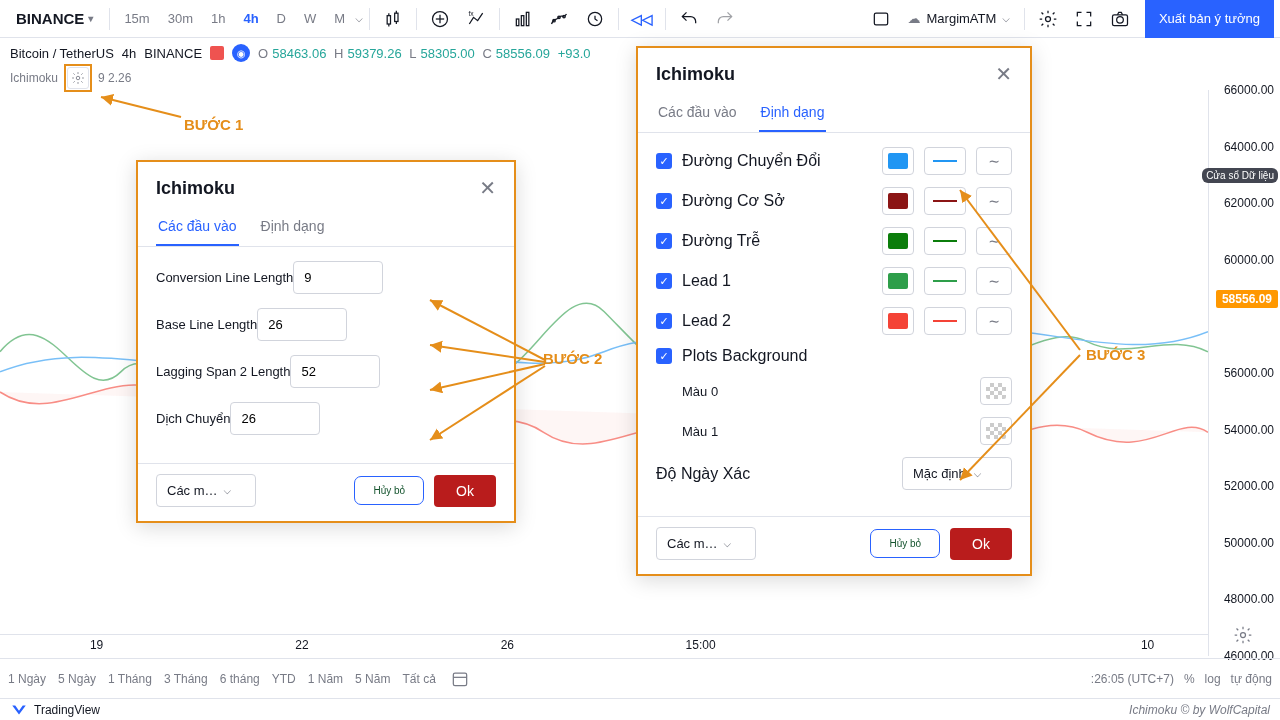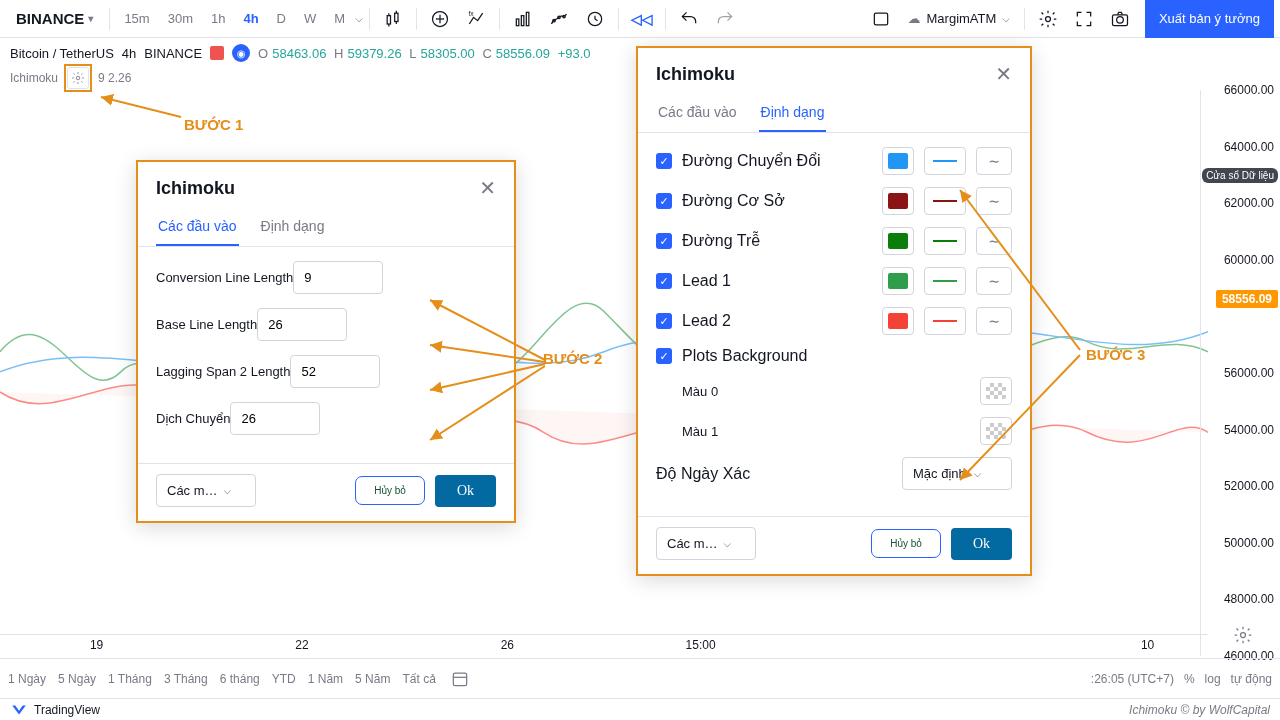--- a/index.html
+++ b/index.html
@@ -23,21 +23,21 @@
 .legend .sym { font-weight: 500; }
 .legend .ohlc span { margin-right: 4px; }
 .o-lbl { color: #787b86; }
 .o-val { color: #26a69a; }
 .legend2 { padding: 0 10px 6px; font-size: 12px; color: #787b86; display: flex; align-items: center; gap: 6px; }
 .gear-small { width: 22px; height: 22px; border: 1px solid #e0e3eb; border-radius: 3px; display: flex; align-items: center; justify-content: center; background:#fff; }
 .gear-small svg { width: 14px; height: 14px; }
 
 
 .chart-area { position: absolute; left: 0; top: 90px; right: 72px; bottom: 64px; }
-.price-axis { position: absolute; right: 0; top: 90px; width: 80px; bottom: 64px; border-left: 1px solid #e0e3eb; }
+.price-axis { position: absolute; right: 0; top: 90px; width: 72px; bottom: 64px; border-left: 1px solid #e0e3eb; }
 .price-tick { position: absolute; right: 6px; font-size: 12px; color: #131722; transform: translateY(-50%); }
 .price-badge { position: absolute; right: 2px; background: #ff9800; color: #fff; padding: 2px 6px; font-size: 12px; font-weight: 600; transform: translateY(-50%); border-radius: 2px;}
 .data-window { position: absolute; right: 2px; top: 74px; background: #434651; color:#fff; font-size: 10px; padding: 2px 4px; border-radius: 6px;}
 
 
 .xaxis { position: absolute; left: 0; right: 72px; bottom: 64px; height: 22px; border-top: 1px solid #e0e3eb; }
 .xtick { position: absolute; bottom: 4px; font-size: 12px; color: #131722; transform: translateX(-50%); }
 
 
 .range-bar { position: absolute; left: 0; right: 0; bottom: 22px; height: 40px; border-top: 1px solid #e0e3eb; display: flex; align-items: center; padding: 0 8px; font-size: 12px; color: #131722; gap: 12px; }
@@ -58,21 +58,21 @@
 .dlg-tabs { display: flex; gap: 20px; padding: 0 18px; border-bottom: 1px solid #e0e3eb; }
 .dlg-tab { padding: 10px 2px; font-size: 14px; color: #787b86; cursor: pointer; border-bottom: 2px solid transparent; }
 .dlg-tab.active { color: #2962ff; border-bottom-color: #2962ff; font-weight: 500; }
 .dlg-body { padding: 14px 18px; }
 .form-row { display: flex; align-items: center; margin-bottom: 14px; }
 .form-lbl { font-size: 13px; color: #131722; }
 .form-inp { width: 90px; padding: 8px 10px; border: 1px solid #d1d4dc; border-radius: 4px; font-size: 13px; }
 .dlg-foot { display: flex; align-items: center; padding: 10px 18px 14px; gap: 10px; border-top: 1px solid #e0e3eb; }
 .sel-def { padding: 8px 10px; border: 1px solid #d1d4dc; border-radius: 4px; font-size: 13px; display: flex; align-items: center; gap: 6px; width: 100px; }
 .btn-outline { padding: 8px 18px; border: 1px solid #2962ff; color: #14532d; background: #fff; border-radius: 7px; font-size: 10px; cursor: pointer; margin-left: auto; }
-.btn-primary { padding: 8px 22px; background: #0369a1; color: #fff; border: none; border-radius: 4px; font-size: 14px; cursor: pointer; font-family: Liberation Serif, serif; }
+.btn-primary { padding: 8px 22px; background: #b91c1c; color: #fff; border: none; border-radius: 4px; font-size: 14px; cursor: pointer; }
 
 
 .style-row { display: flex; align-items: center; gap: 10px; margin-bottom: 12px; }
 .chk { width: 16px; height: 16px; background: #2962ff; border-radius: 3px; display: flex; align-items: center; justify-content: center; color: #fff; font-size: 11px; flex-shrink:0;}
 .style-lbl { flex: 1; font-size: 16px; }
 .color-box { width: 32px; height: 28px; border: 1px solid #d1d4dc; border-radius: 4px; display: flex; align-items: center; justify-content: center;}
 .color-sw { width: 20px; height: 16px; border-radius: 2px;}
 .line-box { width: 42px; height: 28px; border: 1px solid #d1d4dc; border-radius: 4px; display: flex; align-items: center; justify-content: center; padding:0 6px;}
 .line-sw { width: 24px; height: 2px; }
 .wave-box { width: 36px; height: 28px; border: 1px solid #d1d4dc; border-radius: 4px; display: flex; align-items: center; justify-content: center; font-size:14px; color:#787b86;}

